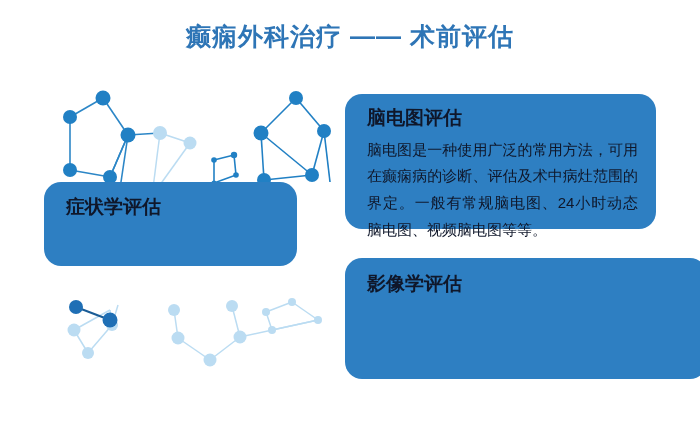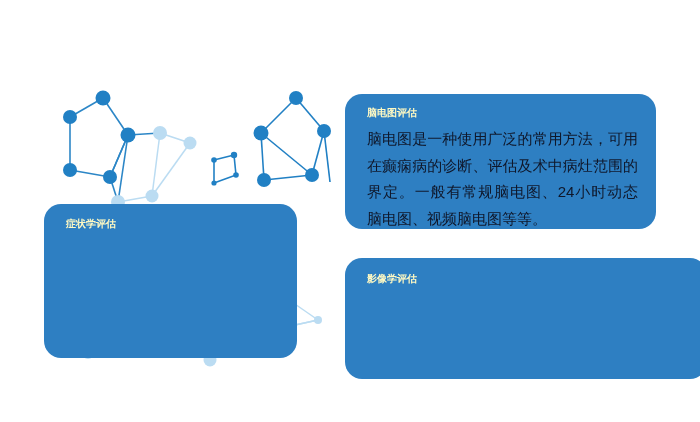--- a/index.html
+++ b/index.html
@@ -45,42 +45,41 @@
   }
   
   .card {
     position: absolute;
     background: #2E7FC2;
     border-radius: 17px;
     box-sizing: border-box;
     color: #ffffff;
   }
   .card-heading {
-    font-size: 10px;
+    font-size: 19px;
     font-weight: bold;
-    color: #fef9c3;
+    color: #0f172a;
     line-height: 1.2;
     margin: 0 0 7px 0;
     white-space: nowrap;
   }
   .card-body {
     font-size: 15px;
     line-height: 1.78;
     color: #0f172a;
     margin: 0;
     text-align: justify;
     text-justify: inter-ideograph;
   }
   #card-symptomatology {
     left: 44px;
     top: 182px;
     width: 253px;
-    height: 154px;
+    height: 84px;
     padding: 14px 19px 0 22px;
-    margin-top: 22px;
   }
   #card-eeg {
     left: 345px;
     top: 94px;
     width: 311px;
     height: 135px;
     padding: 13px 18px 0 22px;
   }
   #card-imaging {
     left: 345px;
@@ -188,20 +187,21 @@
     </g>
     <g stroke="#1A5C96" stroke-width="2" fill="none">
       <line x1="76" y1="307" x2="110" y2="320"></line>
     </g>
     <g fill="#1F6FB5">
       <circle cx="76" cy="307" r="7"></circle>
       <circle cx="110" cy="320" r="7.5"></circle>
     </g>
   </svg>
 
+  <div id="page-title">癫痫外科治疗 —— 术前评估</div>
 
   <div class="card" id="card-symptomatology">
     <p class="card-heading">症状学评估</p>
   </div>
 
   <div class="card" id="card-eeg">
     <p class="card-heading">脑电图评估</p>
     <p class="card-body">脑电图是一种使用广泛的常用方法，可用在癫痫病的诊断、评估及术中病灶范围的界定。一般有常规脑电图、24小时动态脑电图、视频脑电图等等。</p>
   </div>
 

